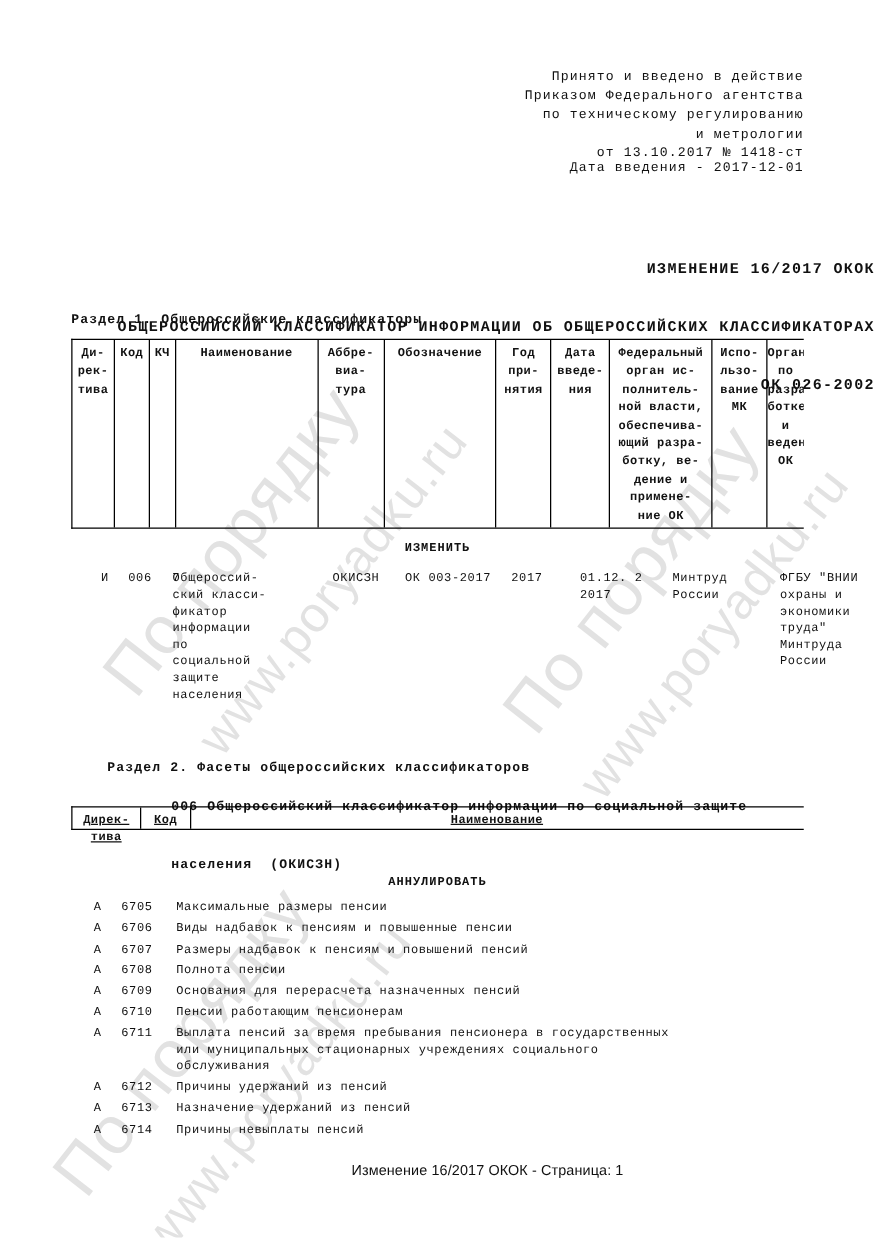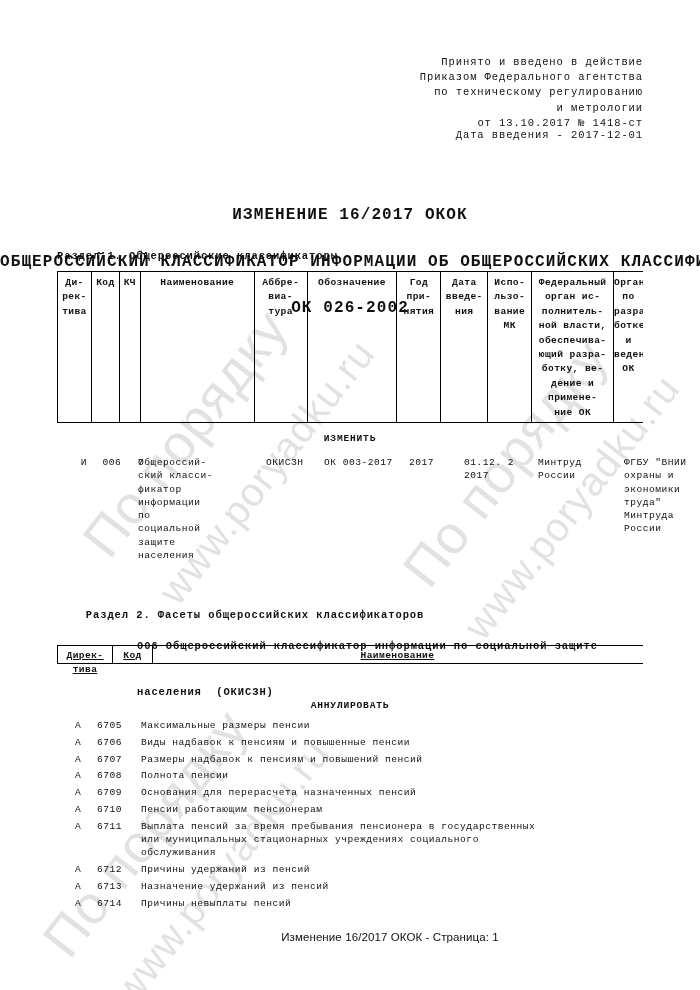--- a/index.html
+++ b/index.html
@@ -68,22 +68,22 @@
     letter-spacing: 0.9px;
     white-space: pre;
   }
 
   
   #title-block {
     position: absolute;
     top: 177px;
     left: 0;
     width: 700px;
-    text-align: center;
-    font-size: 16px;
+    text-align: right;
+    font-size: 12px;
     line-height: 15.5px;
     font-weight: bold;
     letter-spacing: 1.1px;
     white-space: pre;
   }
 
   
   .section-heading {
     position: absolute;
     left: 57px;
@@ -313,34 +313,34 @@
       <div class="hcell c-abbr">Аббре-
 виа-
 тура</div>
       <div class="hcell c-oboz">Обозначение</div>
       <div class="hcell c-god">Год
 при-
 нятия</div>
       <div class="hcell c-data">Дата
 введе-
 ния</div>
-      <div class="hcell c-mk">Испо-
-льзо-
-вание
-МК</div>
       <div class="hcell c-fed">Федеральный
 орган ис-
 полнитель-
 ной власти,
 обеспечива-
 ющий разра-
 ботку, ве-
 дение и
 примене-
 ние ОК</div>
+      <div class="hcell c-mk">Испо-
+льзо-
+вание
+МК</div>
       <div class="hcell c-org last">Организация
 по разра-
 ботке и
 ведению ОК</div>
     </div>
   </div>
 
   <div id="izmenit-label">ИЗМЕНИТЬ</div>
 
   <div id="table1-data">

